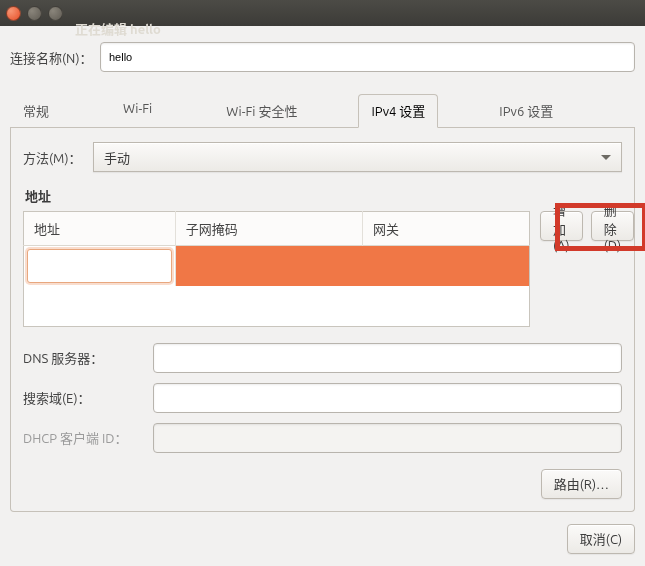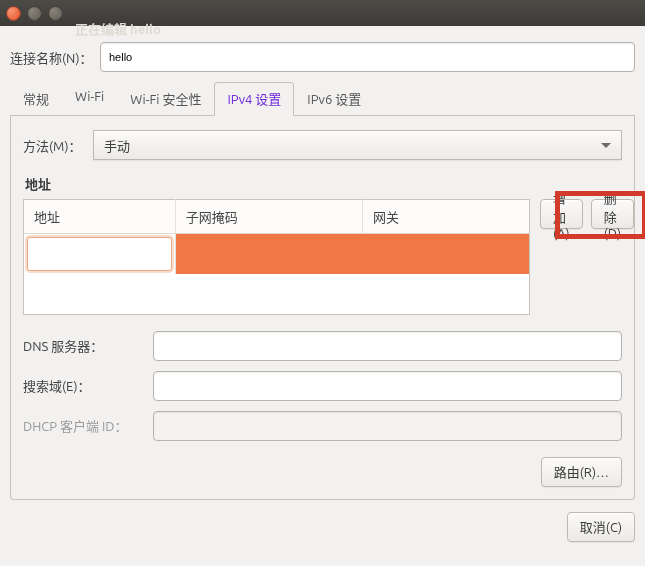--- a/index.html
+++ b/index.html
@@ -41,37 +41,38 @@
     border: 1px solid #b8b4ad;
     border-radius: 4px;
     background: #fff;
     padding: 4px 8px;
     font-size: 11px;
     box-shadow: inset 0 1px 2px rgba(0,0,0,0.08);
   }
   .tabs {
     display: flex;
     border-bottom: 1px solid #c6c1b9;
-    margin-top: 10px;
+    margin-top: 22px;
+    gap: 48px;
   }
   .tab {
     padding: 6px 12px 7px 12px;
     border: 1px solid transparent;
     border-bottom: none;
     margin-bottom: -1px;
     color: #555;
     cursor: pointer;
     font-size: 13px;
   }
   .tab.active {
     background: #f2f1f0;
     border: 1px solid #c6c1b9;
     border-bottom: 1px solid #f2f1f0;
     border-radius: 4px 4px 0 0;
-    color: #6d28d9;
+    color: #000000;
   }
   .tab-panel {
     border: 1px solid #c6c1b9;
     border-top: none;
     border-radius: 0 0 4px 4px;
     padding: 14px 12px 12px 12px;
   }
   .dropdown {
     flex: 1;
     height: 30px;

